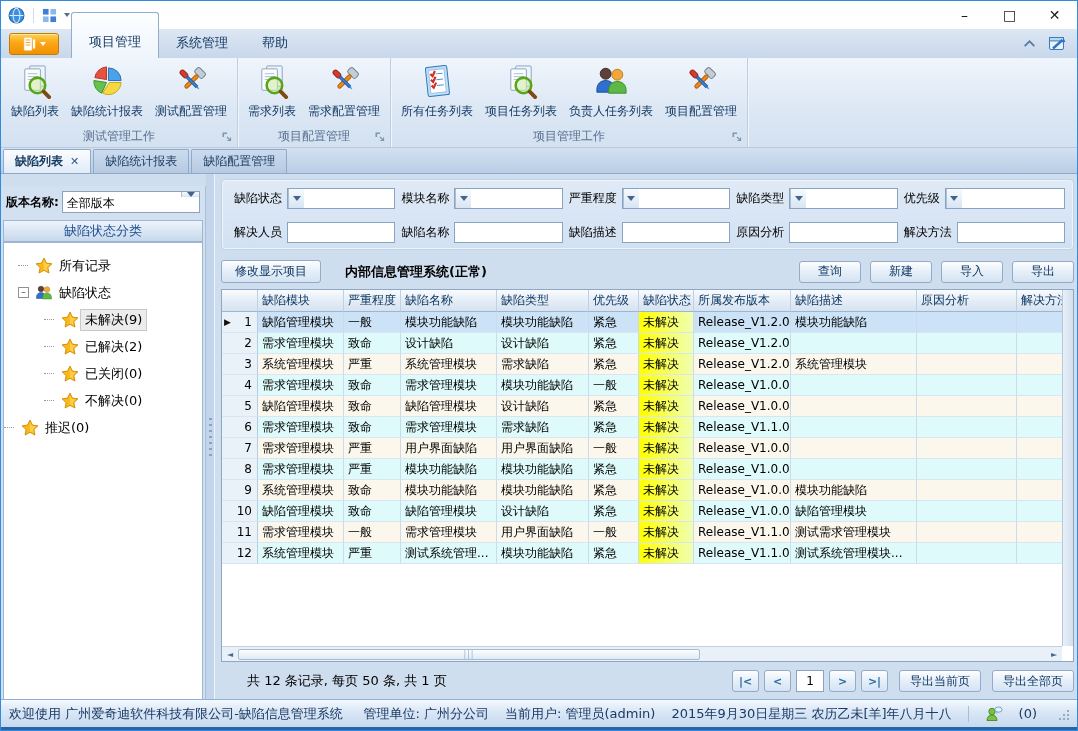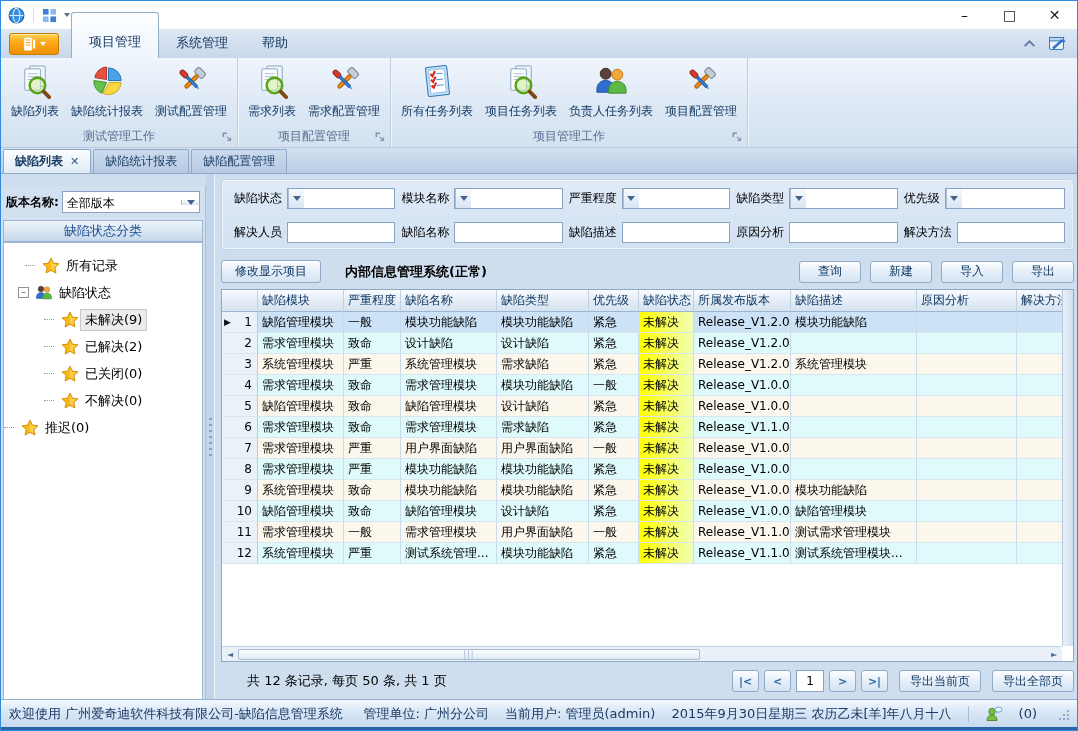--- a/index.html
+++ b/index.html
@@ -42,21 +42,21 @@
   .dtab{height:24px;display:flex;align-items:center;gap:7px;padding:0 11px;font-size:12px;color:#16395f;background:linear-gradient(#ccdbee,#b6cae2);border:1px solid #8ea9c9;border-bottom:none;border-radius:2px 2px 0 0;margin-right:2px}
   .dtab.active{background:linear-gradient(#fbfdff,#e0ebf7);font-weight:bold}
   .dclose{font-size:11px;color:#2d5a8e;font-weight:bold}
 
   
   #main{position:absolute;top:173px;left:0;width:1078px;height:527px;background:#cfdeee}
   
   #sidebar{position:absolute;left:0;top:12px;width:205px;height:527px;background:#d2e0f0;border-right:1px solid #a9bed7}
   #vrow{position:absolute;top:5px;left:5px;right:5px;height:22px;display:flex;align-items:center}
   #vlabel{font-size:12px;font-weight:bold;color:#000;margin-right:3px;white-space:nowrap}
-  .combo{flex:1;height:22px;background:#fff;border:1px solid #89a4c3;display:flex;align-items:center;min-width:0}
+  .combo{flex:1;height:22px;background:#fff;border:1px solid #89a4c3;display:flex;align-items:flex-start;min-width:0}
   .combo .cval{flex:1;font-size:12px;padding:3px 0 0 4px;color:#000;overflow:hidden;white-space:nowrap}
   .cbtn{width:18px;background:linear-gradient(#f7fafd,#d8e5f3);border-left:1px solid #aabfd6;display:flex;align-items:center;justify-content:center}
   .tri{width:0;height:0;border-left:4px solid transparent;border-right:4px solid transparent;border-top:5px solid #44638c}
   #treehdr{position:absolute;top:34px;left:2px;right:2px;height:22px;background:linear-gradient(#eef4fb,#c6d8ec);border:1px solid #9db5d1;display:flex;align-items:center;justify-content:center;font-size:13px;font-weight:normal;color:#1d4f91}
   #treebox{position:absolute;top:56px;left:2px;right:2px;bottom:2px;background:#fff;border:1px solid #9db5d1;padding-top:9px;overflow:hidden}
   .titem{height:27px;display:flex;align-items:center;font-size:13px;color:#000}
   .titem .tlbl{padding:2px 5px;white-space:nowrap}
   .titem.selected .tlbl{background:#ececec;border:1px solid #c9c9c9;padding:1px 4px}
   .texp{width:11px;height:11px;border:1px solid #919191;background:#fff;font-size:9px;line-height:9px;text-align:center;color:#333;margin-right:5px;flex:none}
   .tdots{height:1px;width:10px;border-top:1px dotted #9a9a9a;margin-right:2px;flex:none}
@@ -369,21 +369,21 @@
         <span id="vlabel">版本名称:</span>
         <div class="combo">
           <span class="cval">全部版本</span>
           <span class="cbtn">
               <span class="tri"></span>
             </span>
         </div>
       </div>
       <div id="treehdr">缺陷状态分类</div>
       <div id="treebox">
-          <div class="titem" style="padding-left:21px">
+          <div class="titem" style="padding-left:14px">
             <span class="tdots"></span>
             <span style="width:4px;flex:none"></span>
             <span class="icon" style="width:20px;height:18px">
               <svg viewBox="0 0 20 20">
                 <path d="M10 1.2l2.7 5.6 6.1.8-4.5 4.2 1.2 6-5.5-3-5.5 3 1.2-6L1.2 7.6l6.1-.8z" fill="#fcb814" stroke="#c98a00"></path>
                 <path d="M10 3.4l2 4.2 4.5.6-3.3 3.1.9 4.4-4.1-2.2z" fill="#ffd35c" opacity=".8"></path>
               </svg>
             </span>
             <span class="tlbl">所有记录</span>
           </div>

